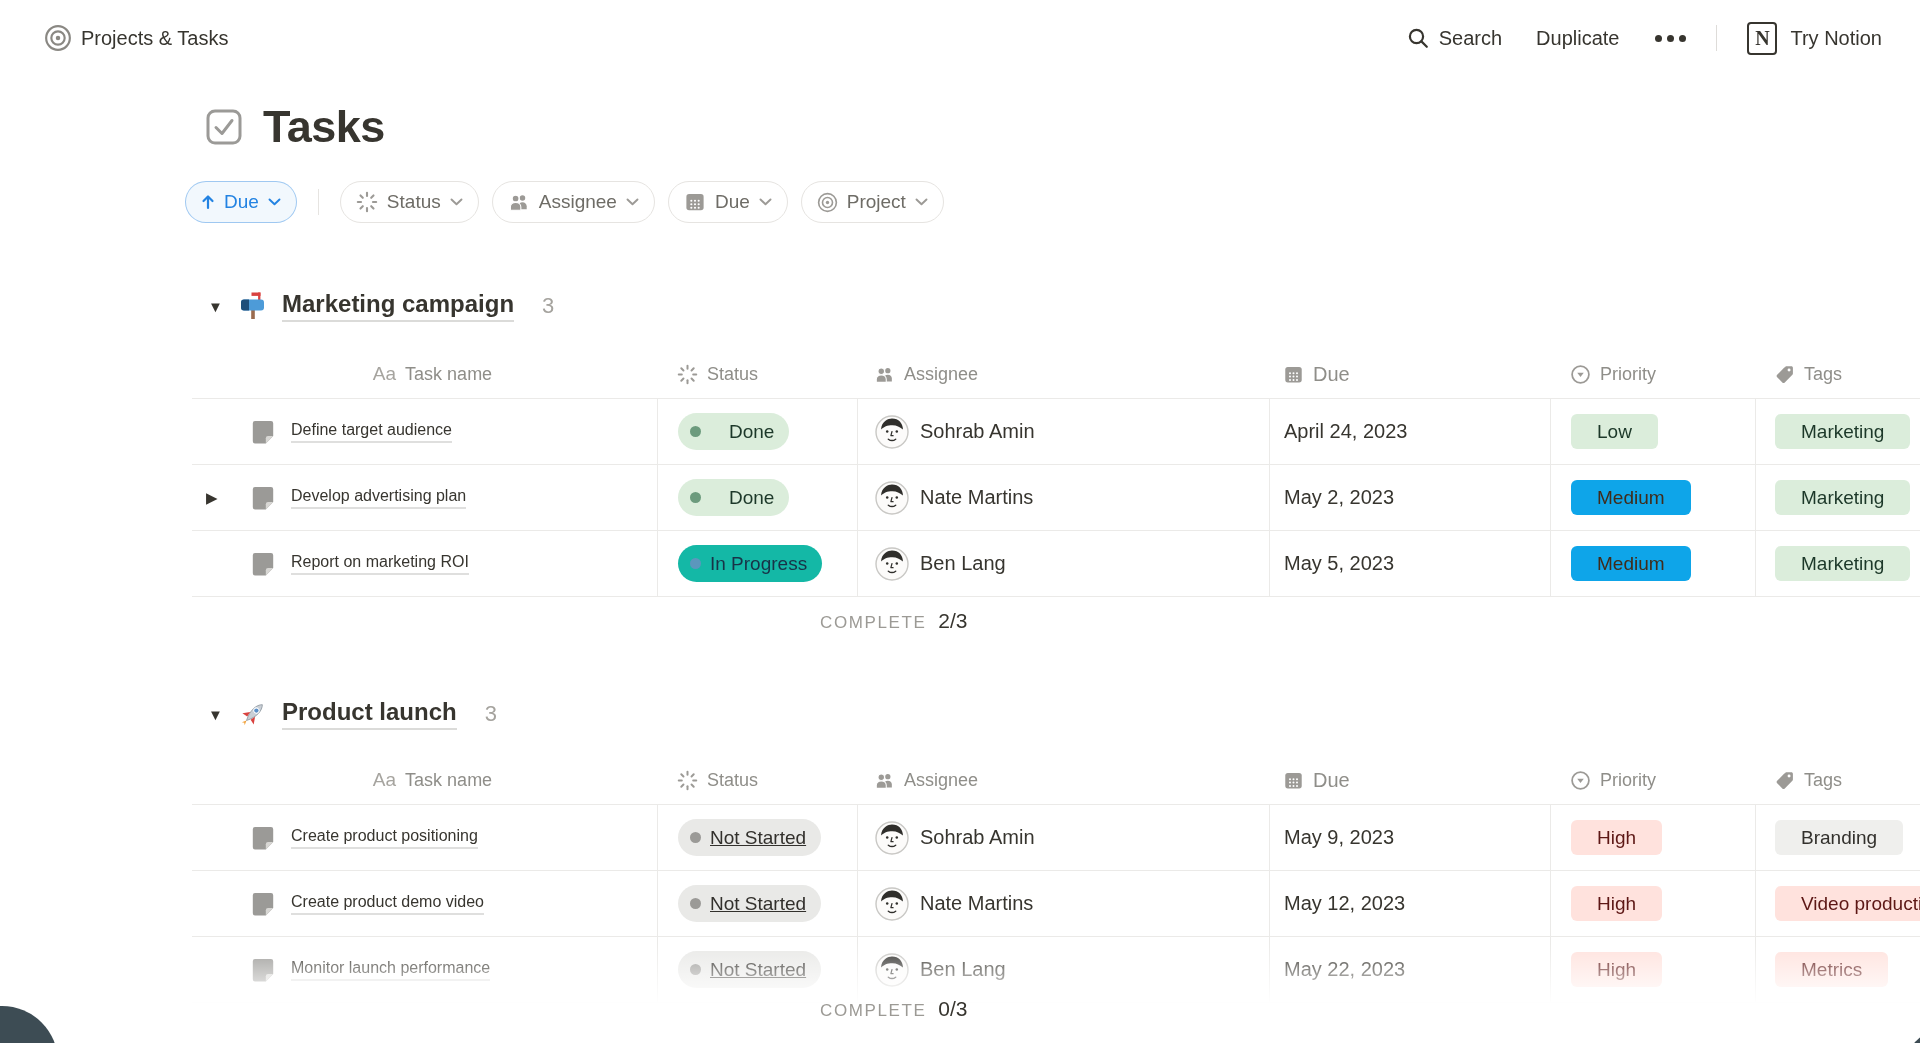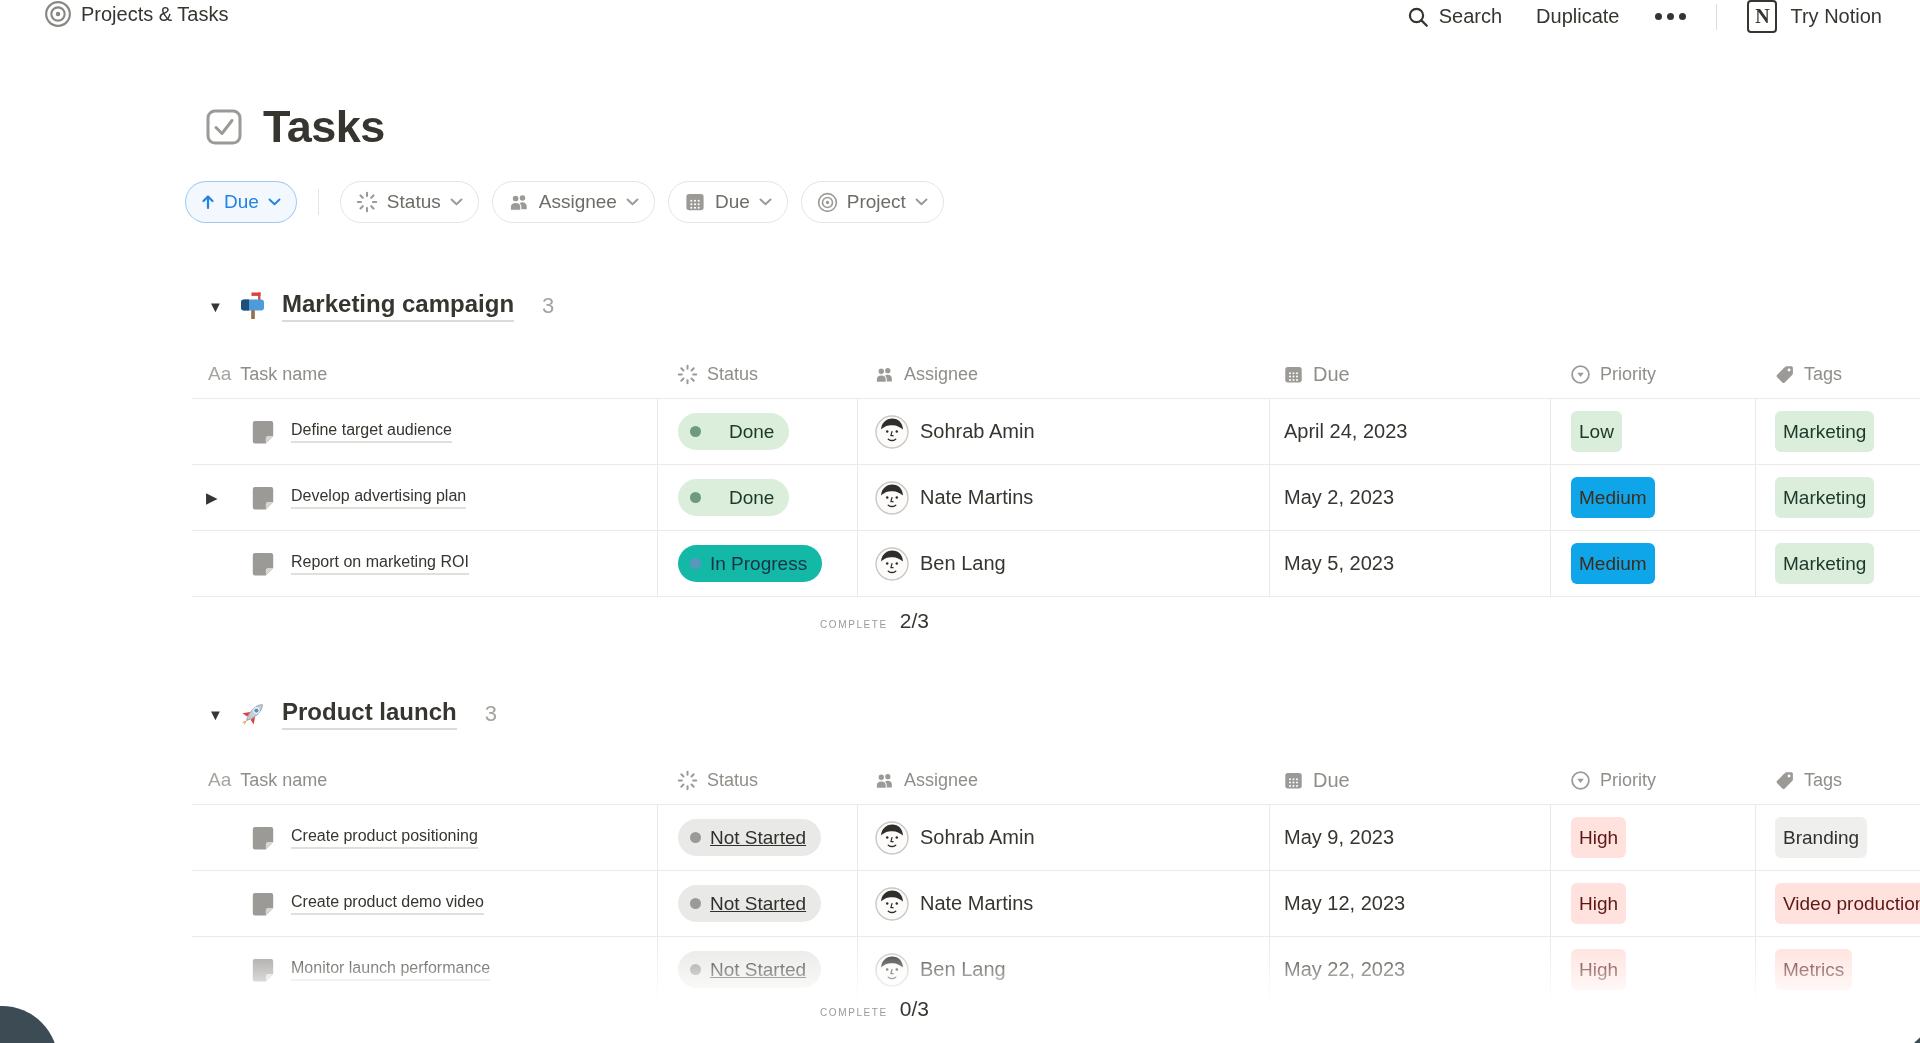--- a/index.html
+++ b/index.html
@@ -1,21 +1,21 @@
 <!DOCTYPE html>
 <html><head>
 <meta charset="utf-8">
 <style>
   * { margin:0; padding:0; box-sizing:border-box; }
   html,body { width:1920px; height:1043px; overflow:hidden; background:#fff;
     font-family:"Liberation Sans","DejaVu Sans",sans-serif; color:#37352F; }
 
   
   .topbar { position:absolute; top:0; left:0; right:0; height:76px;
-    display:flex; align-items:flex-start; padding:0 38px 0 44px; font-size:20px; }
+    display:flex; align-items:center; padding:0 38px 0 44px; font-size:20px; }
   .tb-left { display:flex; align-items:center; gap:16px; }
   .tb-right { margin-left:auto; display:flex; align-items:center; }
   .tb-item { display:flex; align-items:center; gap:9px; cursor:default; }
   .tb-gap { margin-left:34px; }
   .dots { display:flex; gap:5px; margin-left:36px; }
   .dots i { width:7px; height:7px; border-radius:50%; background:#37352F; display:block; }
   .tb-divider { width:1px; height:26px; background:#DEDCD9; margin:0 30px; }
   .notion-logo { width:30px; height:33px; border:2.4px solid #37352F; border-radius:4px;
     display:flex; align-items:center; justify-content:center;
     font-family:"Liberation Serif","DejaVu Serif",serif; font-weight:bold; font-size:20px; }
@@ -43,49 +43,49 @@
   .twrap { position:absolute; left:192px; width:1728px; overflow:hidden; }
   .tgrid { display:grid; grid-template-columns:465px 200px 412px 281px 205px 400px; width:1963px; }
   .thead { height:48px; }
   .th { display:flex; align-items:center; gap:9px; font-size:18px; color:#8F8E89; }
   .aa { font-size:19px; color:#A6A49F; }
   .rows { border-top:1px solid #EBEAE8; }
   .trow { height:66px; border-bottom:1px solid #EBEAE8; }
   .cell { display:flex; align-items:center; border-left:1px solid #EBEAE8; overflow:hidden; }
   .cell:first-child { border-left:none; position:relative; }
   .c-task { padding-left:58px; }
-  .th.c-task { padding-left:16px; }
+  .th.c-task { padding-left:16px;justify-content:center; }
   .c-status { padding-left:20px; }
   .c-assignee { padding-left:17px; }
   .c-due { padding-left:14px; font-size:20px; }
   .c-priority { padding-left:20px; }
   .c-tags { padding-left:19px; }
   .row-toggle { position:absolute; left:14px; font-size:15px; color:#37352F; }
   .page-ic { width:26px; height:26px; margin-right:15px; flex:none; }
   .task-link { font-size:16px; font-weight:500; color:#37352F; white-space:nowrap;
     padding-bottom:2px; border-bottom:2px solid rgba(55,53,47,0.16); }
   .avatar { width:34px; height:34px; flex:none; margin-right:11px; }
   .aname { font-size:20px; white-space:nowrap; }
 
   .pill { display:inline-flex; align-items:center; gap:9px; height:37px; border-radius:19px;
     padding:0 15px 0 12px; font-size:19px; white-space:nowrap; }
   .pill .dot { width:11px; height:11px; border-radius:50%; flex:none; }
   .st-done { background:#DBEDDB; color:#1C3829;gap:28px; } .st-done .dot { background:#6C9B7D; }
   .st-prog { background:#14b8a6; color:#183347; } .st-prog .dot { background:#5B97BD; }
   .st-not  { background:#E9E9E7; color:#32302C;text-decoration:underline; } .st-not .dot { background:#9B9A97; }
 
-  .tag { display:inline-flex; align-items:center; height:41px; border-radius:6px;
-    padding:0 8px; font-size:19px; white-space:nowrap; }
+  .tag { display:inline-flex; align-items:center; height:35px; border-radius:6px;
+    padding:0 26px; font-size:19px; white-space:nowrap; }
   .tg-green  { background:#DBEDDB; color:#1C3829; }
   .tg-yellow { background:#0ea5e9; color:#402C1B; }
   .tg-red    { background:#FFE2DD; color:#5D1715; }
   .tg-gray   { background:#EFEFED; color:#32302C; }
 
   .complete-row { height:48px; display:flex; align-items:baseline; gap:12px; padding-left:628px; padding-top:12px; }
-  .complete-lbl { font-size:10px; letter-spacing:1.6px; color:#9C9A95; }
+  .complete-lbl { font-size:17px; letter-spacing:1.6px; color:#9C9A95; }
   .complete-val { font-size:21px; color:#37352F; }
 
   
   .fade { position:absolute; left:0; right:0; bottom:0; height:100px; z-index:5; pointer-events:none;
     background:linear-gradient(to bottom, rgba(255,255,255,0), #fff 62%); }
   .complete-float { position:absolute; left:820px; top:997px; z-index:6;
     display:flex; align-items:baseline; gap:12px; }
   .corner { position:absolute; border-radius:50%; background:#3D4C54; z-index:7; }
   .corner.bl { width:112px; height:112px; left:-54px; top:1006px; }
   .corner.br { width:120px; height:120px; left:1898px; top:1024px; }

